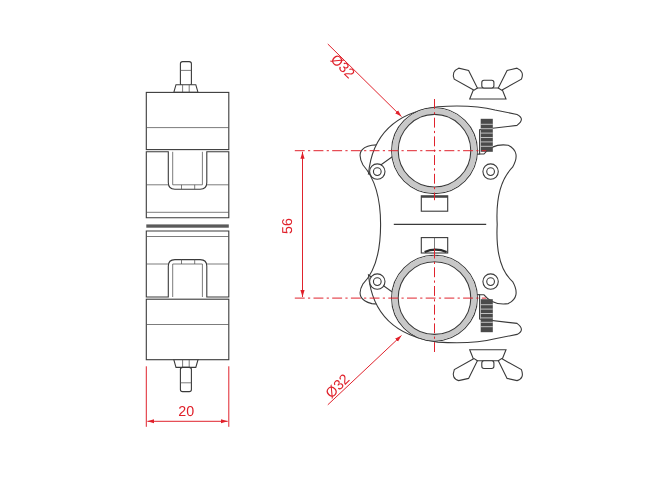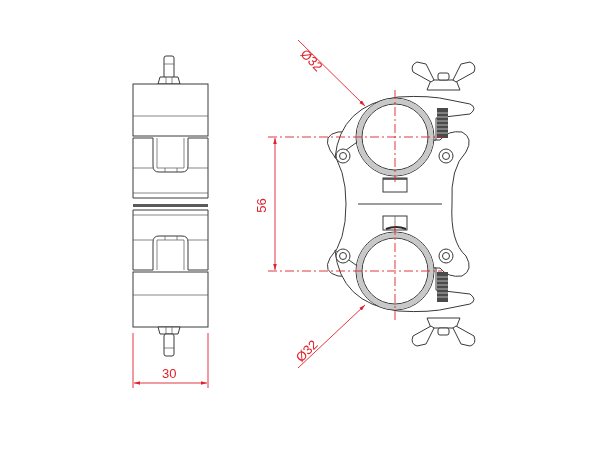--- a/index.html
+++ b/index.html
@@ -160,17 +160,17 @@
 
     <g>
       <line class="dim" x1="298" y1="40" x2="365" y2="106" marker-end="url(#arr)"></line>
     </g>
     <g>
       <line class="dim" x1="298" y1="368" x2="365" y2="305" marker-end="url(#arr)"></line>
     </g>
   </g>
 </svg>
 
-<div class="lbl" style="left:162px; top:366px;">30</div>
+<div class="lbl" style="left:162px; top:366px;">20</div>
 <div class="lbl" style="left:254px; top:198px; transform: rotate(-90deg); transform-origin: center;">56</div>
 <div class="lbl" style="left:303px; top:44px; transform: rotate(45deg); transform-origin: left center;">Ø32</div>
 <div class="lbl" style="left:298px; top:352px; transform: rotate(-45deg); transform-origin: left center;">Ø32</div>
 </div>
 
 </body></html>

